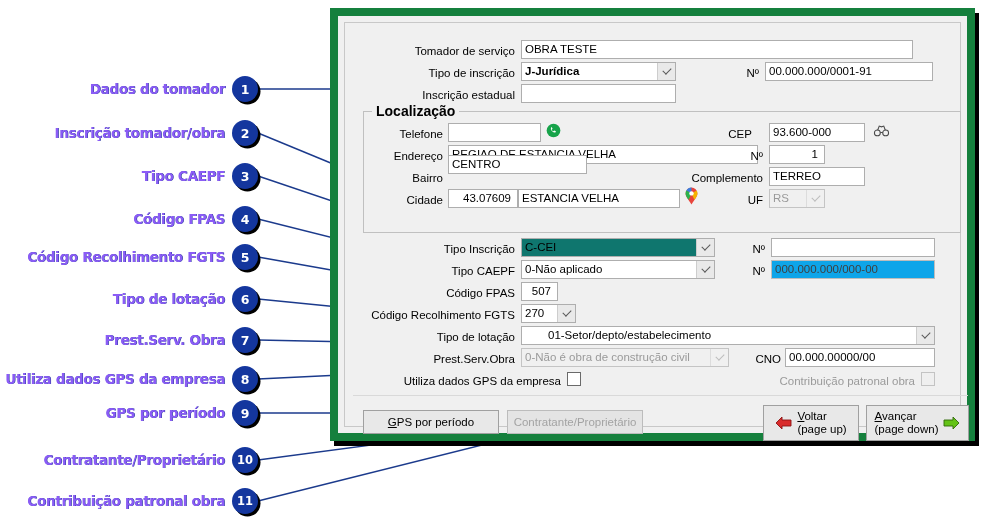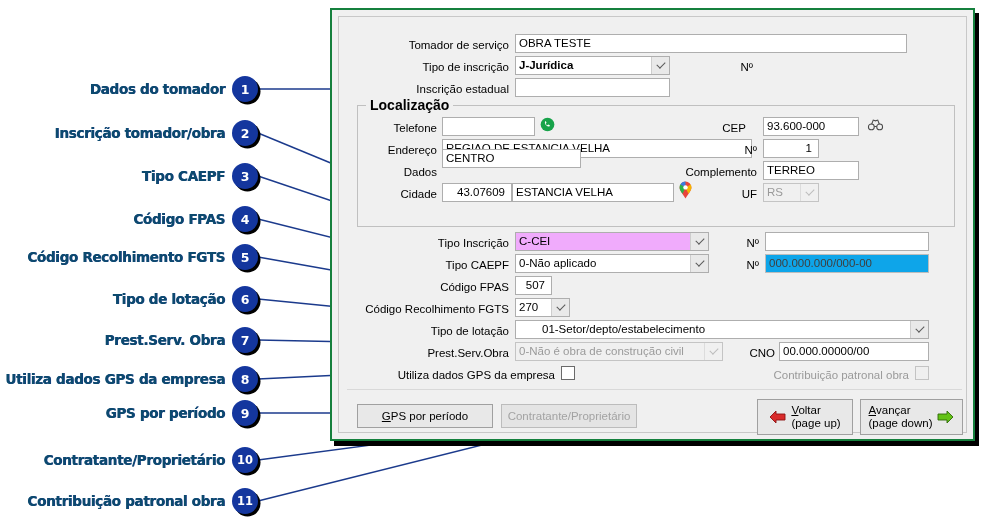--- a/index.html
+++ b/index.html
@@ -6,21 +6,21 @@
   body{
     width:983px;height:527px;position:relative;overflow:hidden;
     font-family:"Liberation Sans", sans-serif;
     -webkit-font-smoothing:antialiased;
   }
 
   
   #callouts{position:absolute;left:0;top:0;width:340px;height:527px;z-index:5;}
   .callout{position:absolute;height:26px;display:flex;align-items:center;justify-content:flex-end;white-space:nowrap;}
   .callout .c-label{
-    font-weight:bold;font-size:13.5px;color:#0c4a6e;
+    font-weight:bold;font-size:13.5px;color:#8b5cf6;
     font-family:"DejaVu Sans", sans-serif;
     letter-spacing:-0.3px;
     text-shadow:0.5px 0 0 #1b3a8c;
     padding-right:7px;
   }
   .callout .c-badge{
     position:relative;width:26px;height:26px;border-radius:50%;
     background:#14369e;color:#ffffff;
     display:flex;align-items:center;justify-content:center;
     font-size:12.5px;font-weight:bold;
@@ -30,21 +30,21 @@
   }
   .callout .c-badge.wide{font-size:11.5px;}
 
   
   #leaders{position:absolute;left:0;top:0;width:983px;height:527px;z-index:4;pointer-events:none;}
 
   
   #window{
     position:absolute;left:330px;top:8px;width:645px;height:433px;
     background:#f0f0f0;
-    border:2px solid #15803d;
+    border:8px solid #15803d;
     box-shadow:4px 5px 0 0 #000000;
     box-sizing:border-box;
     z-index:6;
   }
   #win-inner{
     position:absolute;left:6px;top:6px;right:6px;bottom:6px;
     background:#f0f0f0;border:1px solid #c8c8c8;box-sizing:border-box;
   }
 
   
@@ -74,21 +74,21 @@
     background:#e9e9e9;border-left:1px solid #cdcdcd;
     display:flex;align-items:center;justify-content:center;
   }
   .combo .chev{
     width:7px;height:4px;border-left:1.4px solid #5a5a5a;border-bottom:1.4px solid #5a5a5a;
     transform:rotate(-45deg) translate(1px,-1px);
   }
   .combo.dis{background:#f0f0f0;color:#9a9a9a;border-color:#c4c4c4;}
   .combo.dis .arrowbox{background:#f0f0f0;border-left-color:#dcdcdc;}
   .combo.dis .chev{border-color:#bdbdbd;}
-  .combo.yellow{background:#f0abfc;}
+  .combo.yellow{background:#0f766e;}
 
   .gbox{
     position:absolute;border:1px solid #c0c0c0;box-sizing:border-box;
     background:transparent;
   }
   .gbox-title{
     position:absolute;font-size:14px;font-weight:bold;color:#000;
     background:#f0f0f0;padding:0 4px;line-height:12px;
     font-family:"Liberation Sans", sans-serif;
   }
@@ -193,20 +193,21 @@
     <div class="fld" style="left:176px;top:17px;width:392px;">OBRA TESTE</div>
 
     <div class="lbl" style="left:30px;top:42px;width:140px;">Tipo de inscrição</div>
     <div class="combo" style="left:176px;top:39px;width:155px;font-weight:bold;">
       <span>J-Jurídica</span>
       <span class="arrowbox">
           <i class="chev"></i>
         </span>
     </div>
     <div class="lbl" style="left:352px;top:42px;width:62px;">Nº</div>
+    <div class="fld" style="left:420px;top:39px;width:168px;">00.000.000/0001-91</div>
 
     <div class="lbl" style="left:30px;top:64px;width:140px;">Inscrição estadual</div>
     <div class="fld" style="left:176px;top:61px;width:155px;"></div>
 
     <div class="gbox" style="left:18px;top:88px;width:598px;height:122px;"></div>
     <div class="gbox-title" style="left:27px;top:82px;">Localização</div>
 
     <div class="lbl" style="left:28px;top:103px;width:70px;">Telefone</div>
     <div class="fld" style="left:103px;top:100px;width:93px;"></div>
     <svg class="icon" style="left:201px;top:100px;" width="15" height="15" viewBox="0 0 16 16">
@@ -223,21 +224,21 @@
         <path d="M4.9 6.2 L6.6 1.8 L9 2.6 L11.4 1.8 L13.1 6.2"></path>
         <path d="M7.6 8.6 h2.8"></path>
       </g>
     </svg>
 
     <div class="lbl" style="left:22px;top:125px;width:76px;">Endereço</div>
     <div class="fld" style="left:103px;top:122px;width:310px;">REGIAO DE ESTANCIA VELHA</div>
     <div class="lbl" style="left:372px;top:125px;width:46px;">Nº</div>
     <div class="fld num" style="left:424px;top:122px;width:56px;">1</div>
 
-    <div class="lbl" style="left:22px;top:147px;width:76px;">Dados</div>
+    <div class="lbl" style="left:22px;top:147px;width:76px;">Bairro</div>
     <div class="fld" style="left:103px;top:132px;width:139px;">CENTRO</div>
     <div class="lbl" style="left:316px;top:147px;width:102px;">Complemento</div>
     <div class="fld" style="left:424px;top:144px;width:96px;">TERREO</div>
 
     <div class="lbl" style="left:22px;top:169px;width:76px;">Cidade</div>
     <div class="fld num" style="left:103px;top:166px;width:70px;">43.07609</div>
     <div class="fld" style="left:173px;top:166px;width:162px;">ESTANCIA VELHA</div>
     <svg class="icon" style="left:340px;top:164px;" width="13" height="18" viewBox="0 0 13 18">
       <path d="M6.5 17.5 C2.5 11 0.6 9.2 0.6 6.4 A5.9 5.9 0 0 1 12.4 6.4 C12.4 9.2 10.5 11 6.5 17.5Z" fill="#e8453c"></path>
       <path d="M6.5 0.5 A5.9 5.9 0 0 0 1.3 3.6 L6.5 6.4 Z" fill="#3b7ddd"></path>

